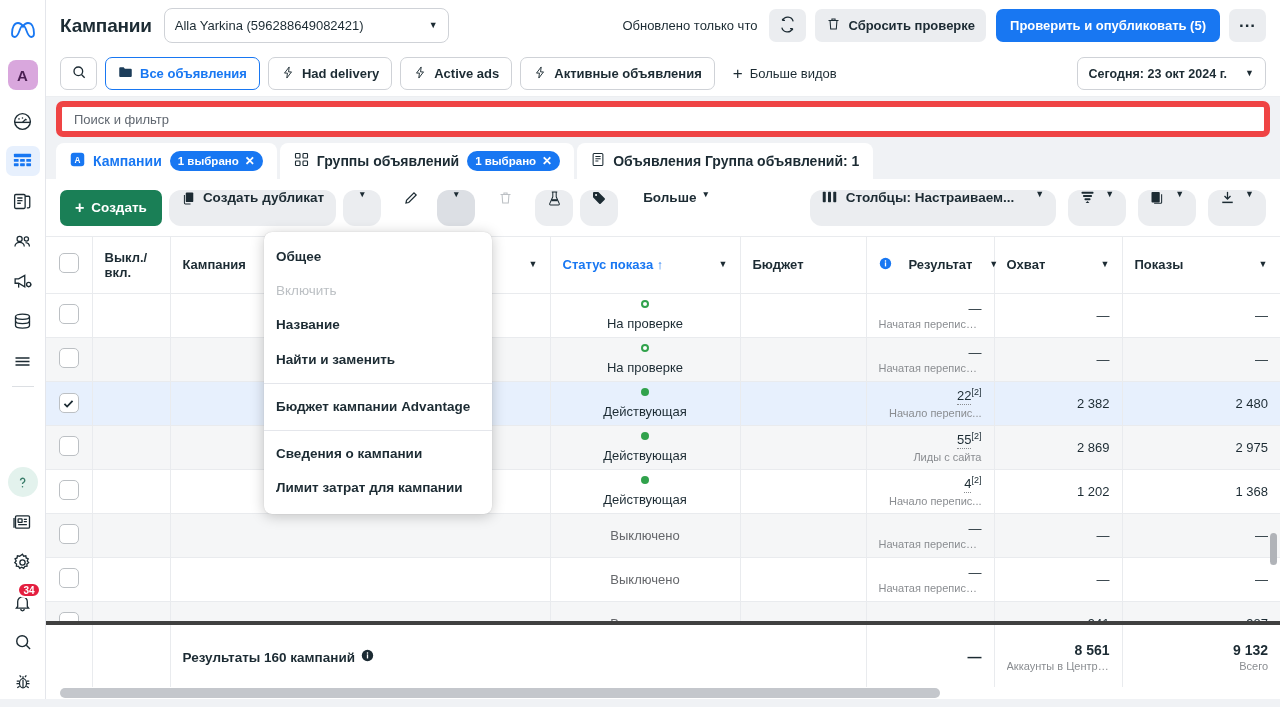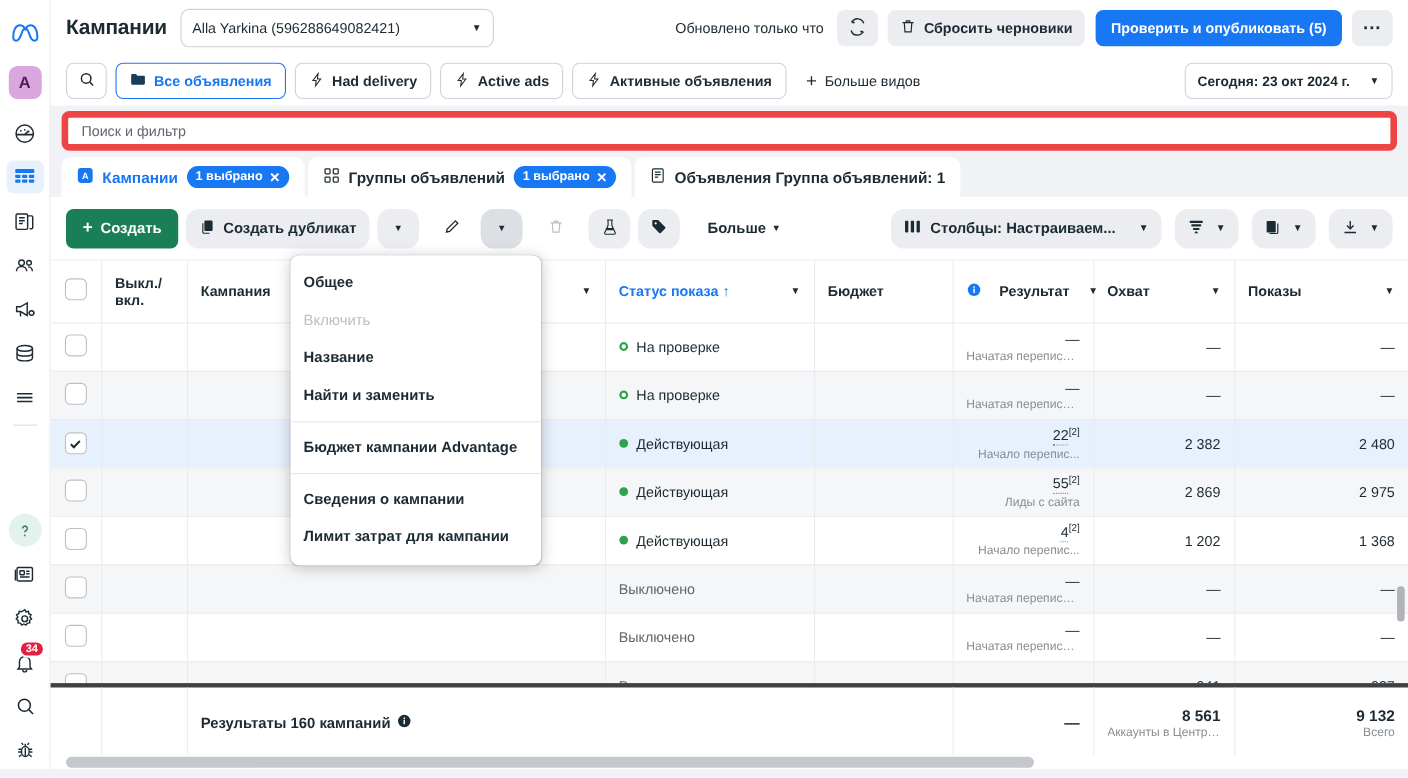--- a/index.html
+++ b/index.html
@@ -124,21 +124,21 @@
     background: #fff; display: flex; align-items: center; padding: 0 14px; gap: 7px;
     border-bottom: 1px solid #e9ebee;
   }
   #create-btn {
     height: 36px; background: #1a7f56; color: #fff; border-radius: 7px;
     display: flex; align-items: center; gap: 7px; padding: 0 15px;
     font-size: 13.5px; font-weight: 700;
   }
   .tbtn {
     height: 36px; background: #ebedf0; border-radius: 12px; display: flex;
-    align-items: center; gap: 7px; padding: 0 12px; font-size: 13.5px;
+    gap: 7px; padding: 0 12px; font-size: 13.5px;
     font-weight: 600; color: #1c2b33;
   }
   .tbtn.sq { width: 38px; padding: 0; justify-content: center; }
   .tbtn.darker { background: #dcdfe4; }
   .tbtn.ghost { background: transparent; }
   .tbtn.dim { color: #bcc0c4; }
 
   
   #tablewrap {
     position: absolute; left: 46px; top: 237px; width: 1234px; height: 384px;
@@ -155,21 +155,21 @@
   th.sorted .lbl { color: #1877f2; }
   tbody tr { height: 44px; }
   tbody tr.alt { background: #f5f6f7; }
   tbody tr.selected { background: #e7f0fd; }
   .cbcell { width: 46px; padding: 0; text-align: center; }
   .cb {
     width: 20px; height: 20px; border: 1px solid #bcc0c4; border-radius: 5px;
     background: #fff; display: inline-flex; align-items: center; justify-content: center;
     margin: 0 auto;
   }
-  .status { display: flex; align-items: center; gap: 8px; }
+  .status { display: flex; align-items: center; gap: 8px; flex-direction: column; }
   .dot { width: 8px; height: 8px; border-radius: 50%; }
   .dot.filled { background: #31a24c; }
   .dot.ring { border: 2px solid #31a24c; background: #fff; width: 8px; height: 8px; }
   .muted { color: #65676b; }
   .numcell { text-align: right; }
   .numtop { font-size: 13px; color: #1c2b33; }
   .numtop.dotted { border-bottom: 1px dotted #8a8d91; display: inline-block; line-height: 1.15; }
   .sup { font-size: 9px; vertical-align: super; color: #1c2b33; }
   .numsub { font-size: 11px; color: #8a8d91; margin-top: 2px; white-space: nowrap; overflow: hidden; text-overflow: ellipsis; }
   .dash { color: #1c2b33; }
@@ -347,21 +347,21 @@
         </svg>
     </span>
   </div>
   <div class="gbtn" style="margin-left:9px;">
     <span>
       <svg width="15" height="16" viewBox="0 0 24 24" fill="none" stroke="#1c2b33" stroke-width="1.7">
           <path d="M4 6.5h16M9.5 6.5V4h5v2.5"></path>
           <path d="M6.5 6.5l1 13.5h9l1-13.5"></path>
         </svg>
     </span>
-    <span>Сбросить черновики</span>
+    <span>Сбросить проверке</span>
   </div>
   <div id="publish-btn">Проверить и опубликовать (5)</div>
   <div class="gbtn icon-only" id="more-btn">
     <span style="font-size:17px;line-height:8px;">···</span>
   </div>
 </div>
 
 <div id="viewbar">
   <div class="vchip sq">
     <span>

